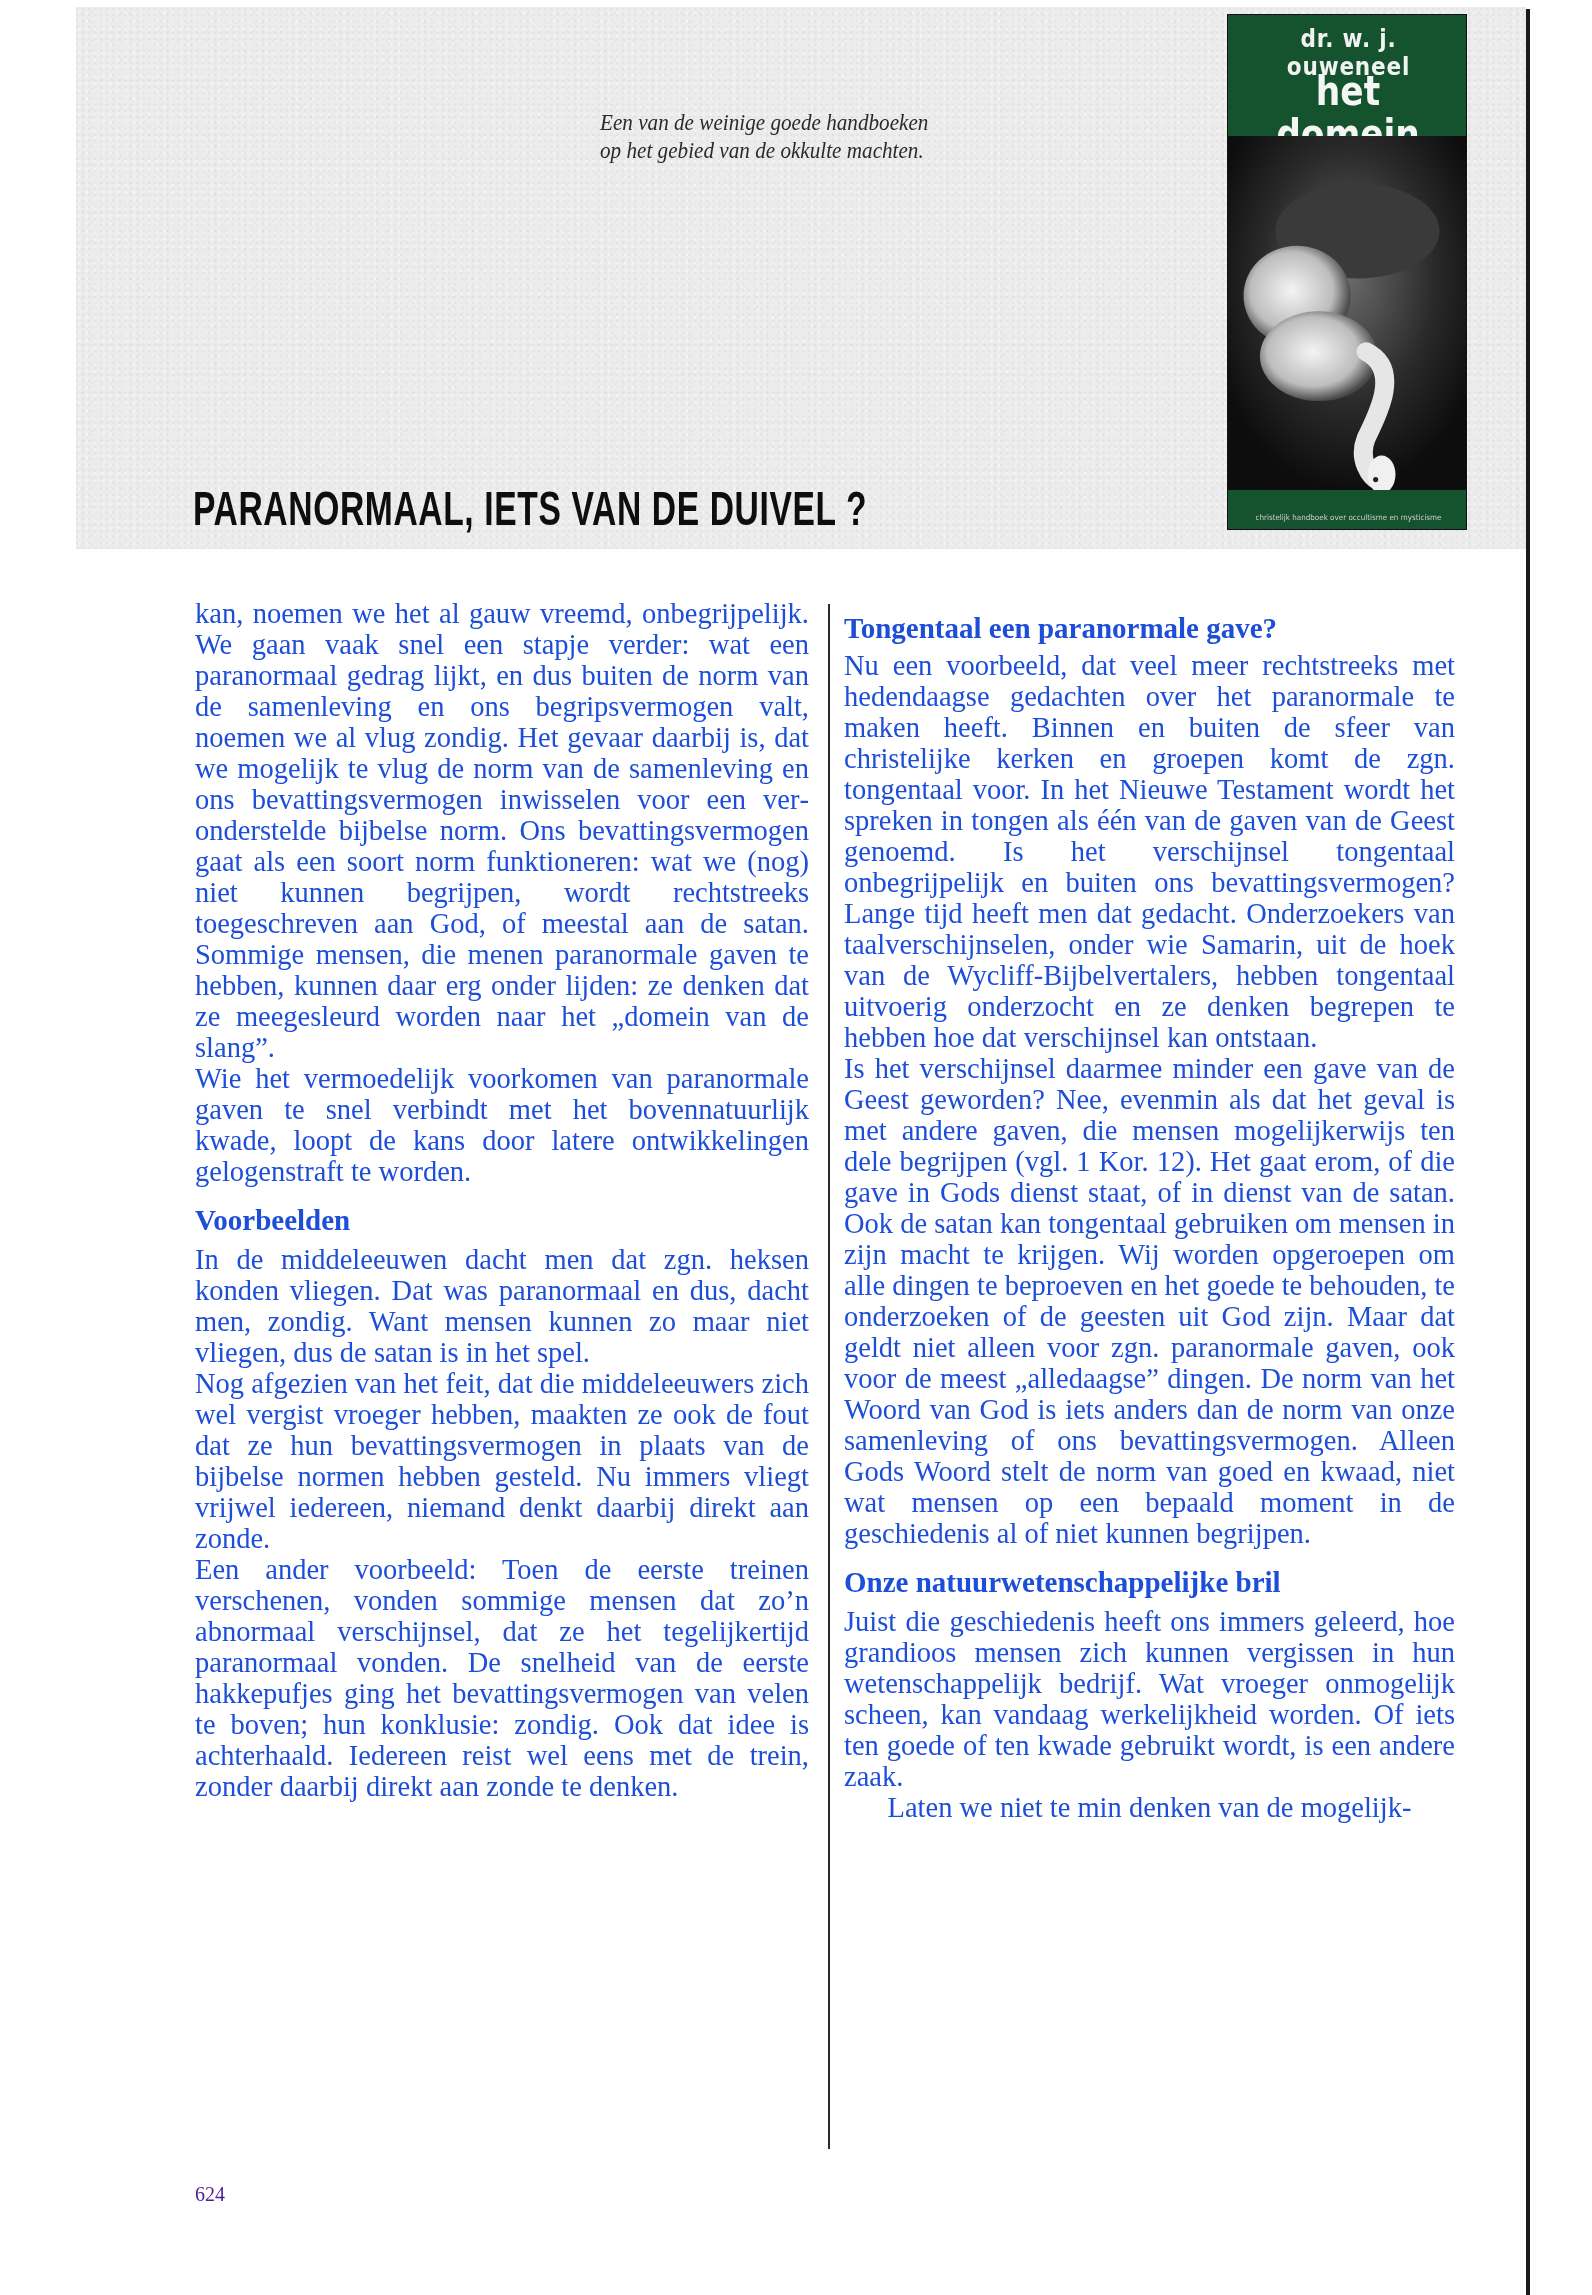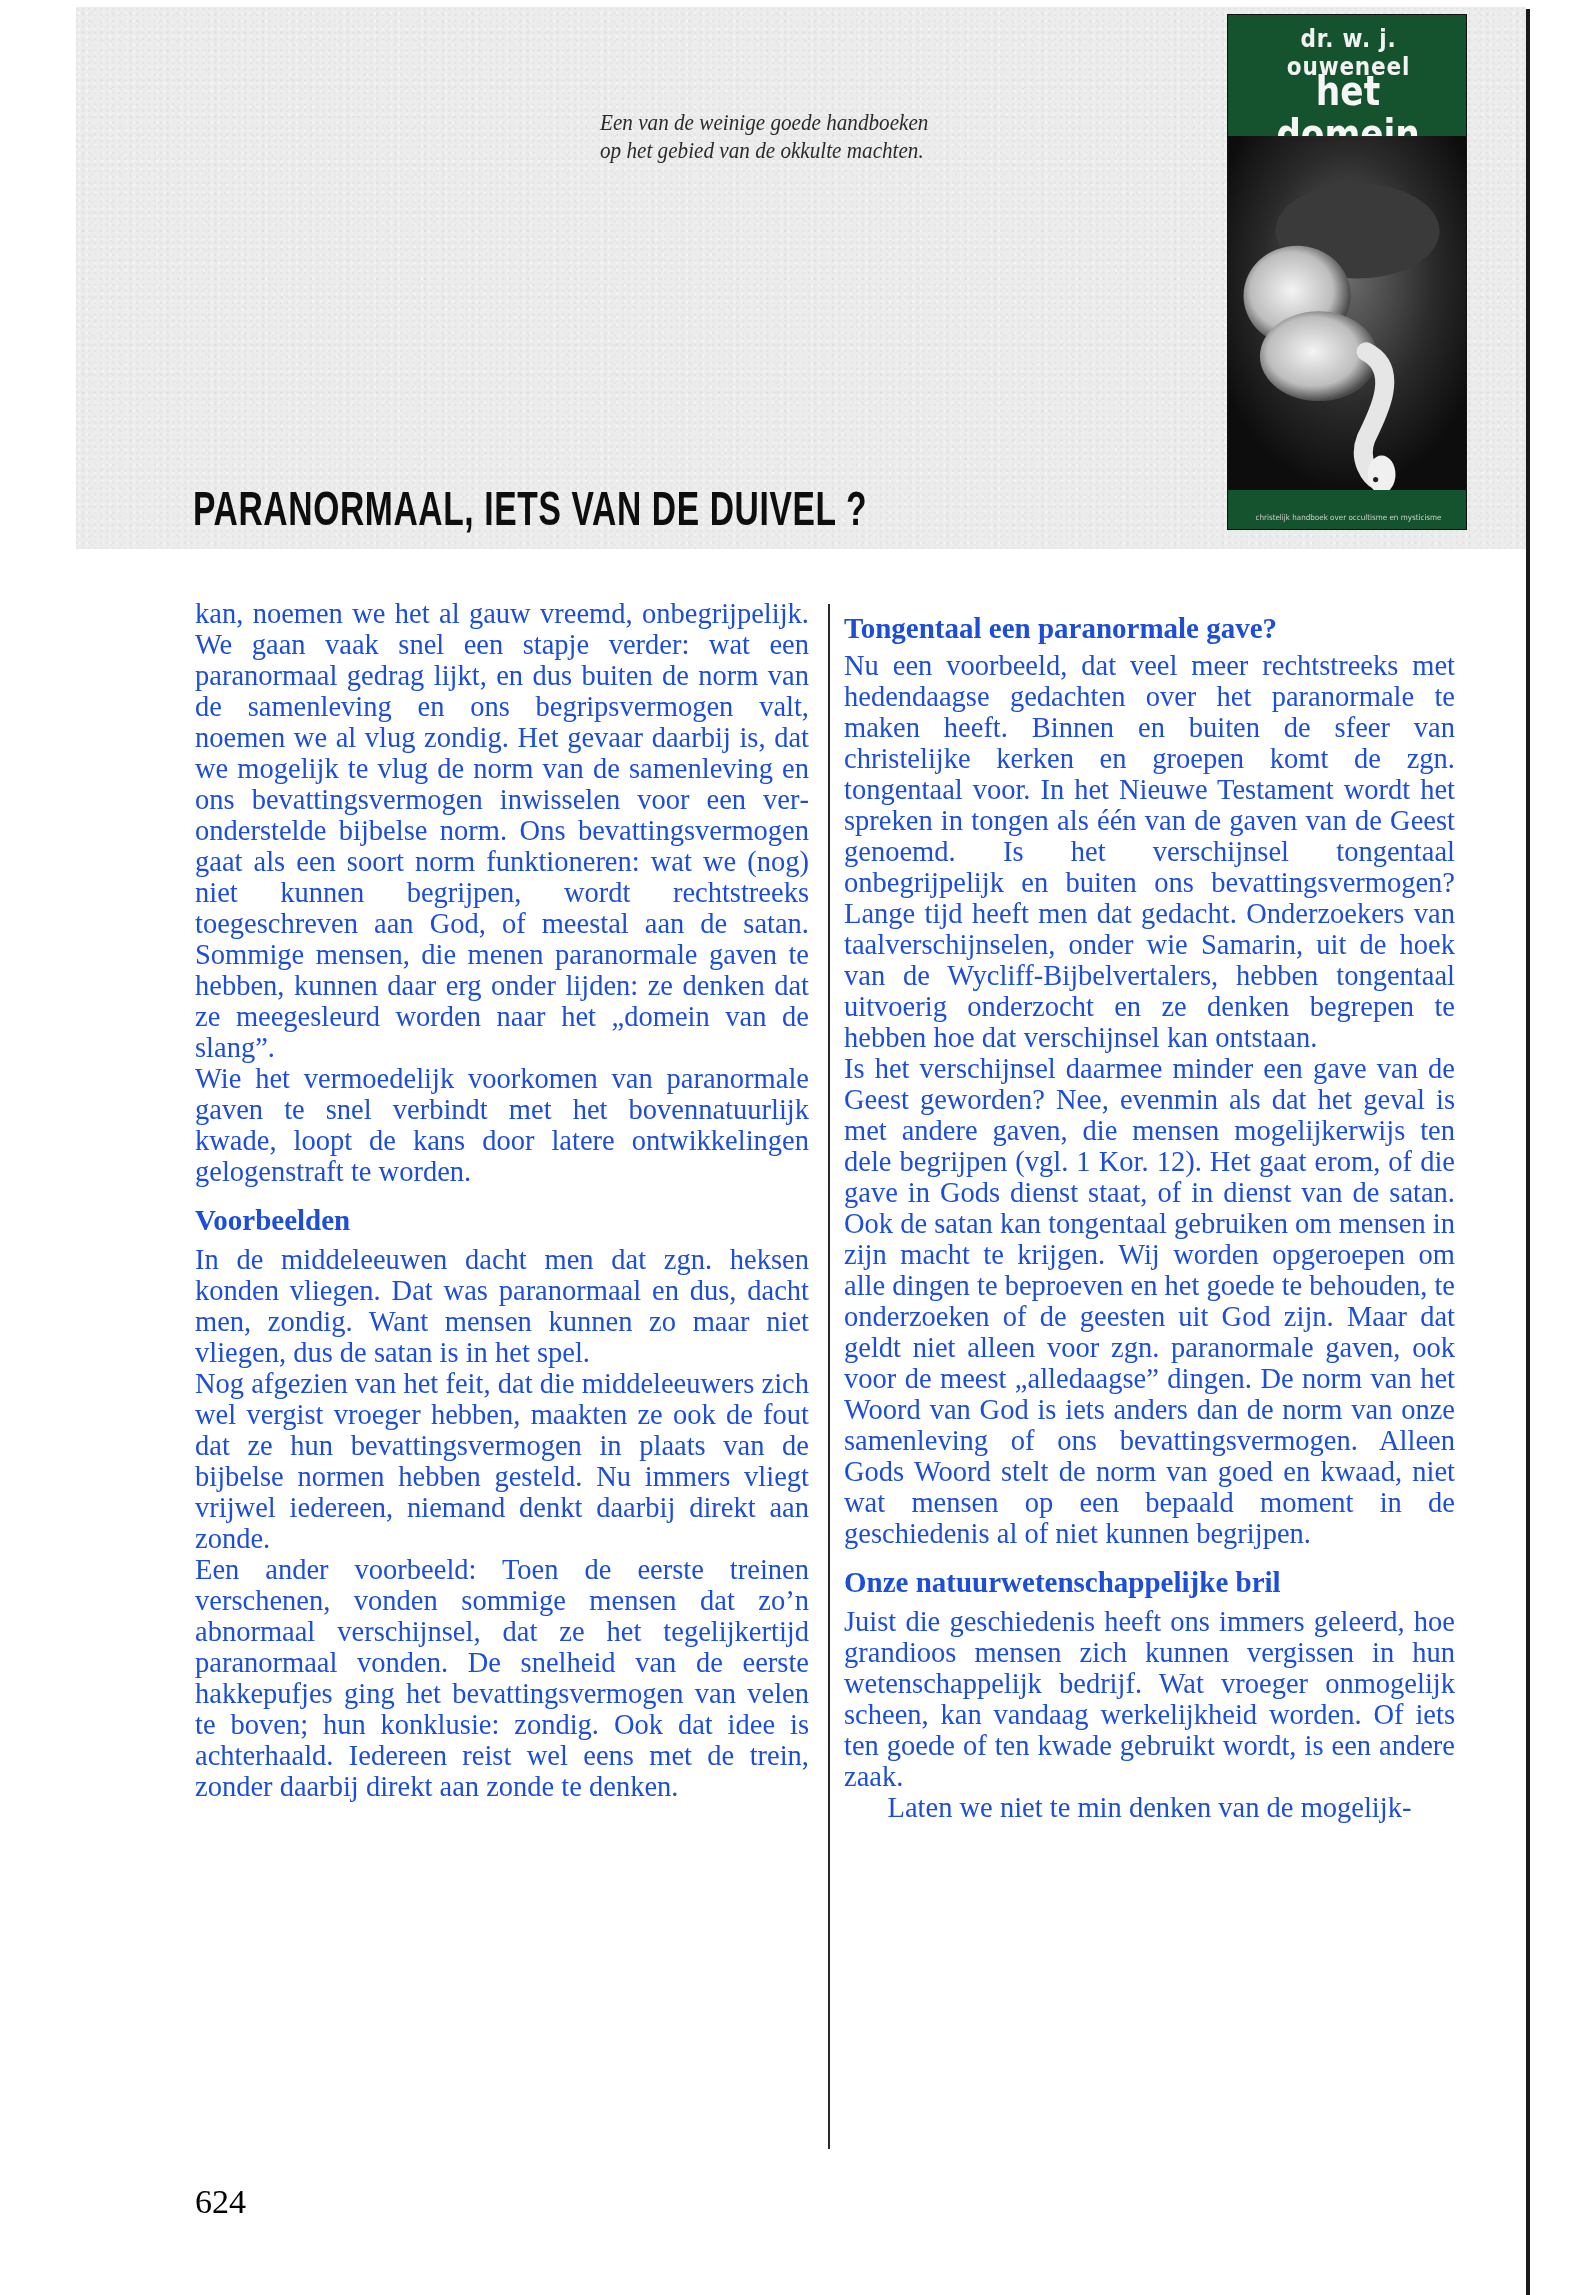--- a/index.html
+++ b/index.html
@@ -119,22 +119,22 @@
       position: absolute;
       left: 828px; top: 604px;
       width: 1.7px; height: 1545px;
       background: #2a2a2a;
     }
 
     .page-number {
       position: absolute;
       left: 195px; top: 2183px;
       font-family: "Liberation Serif", serif;
-      font-size: 34px;
-      color: #000000;
+      font-size: 20px;
+      color: #4c1d95;
     }
   </style>
 </head>
 <body>
 
 <div class="header-band"></div>
 <div class="right-rule"></div>
 
 <div class="tagline">
   <div>Een van de weinige goede handboeken</div>

